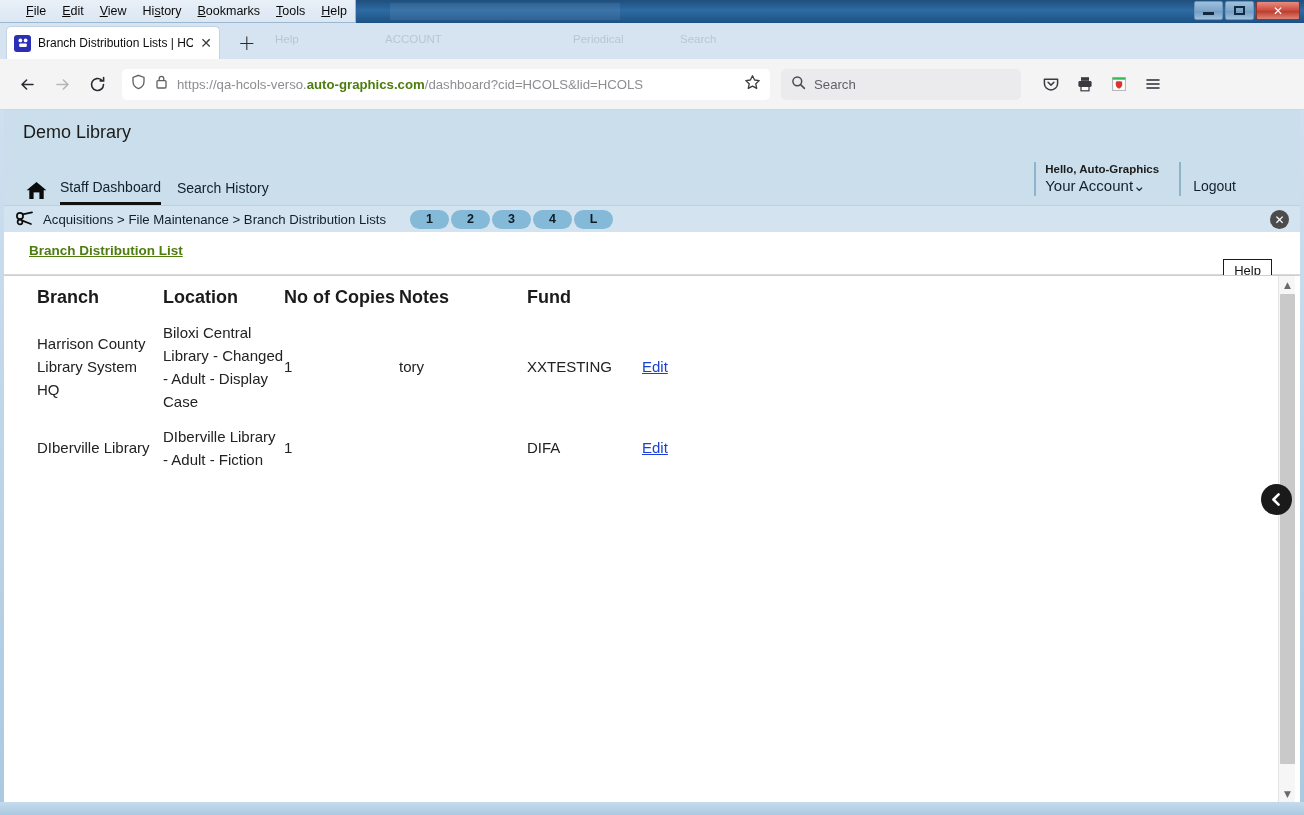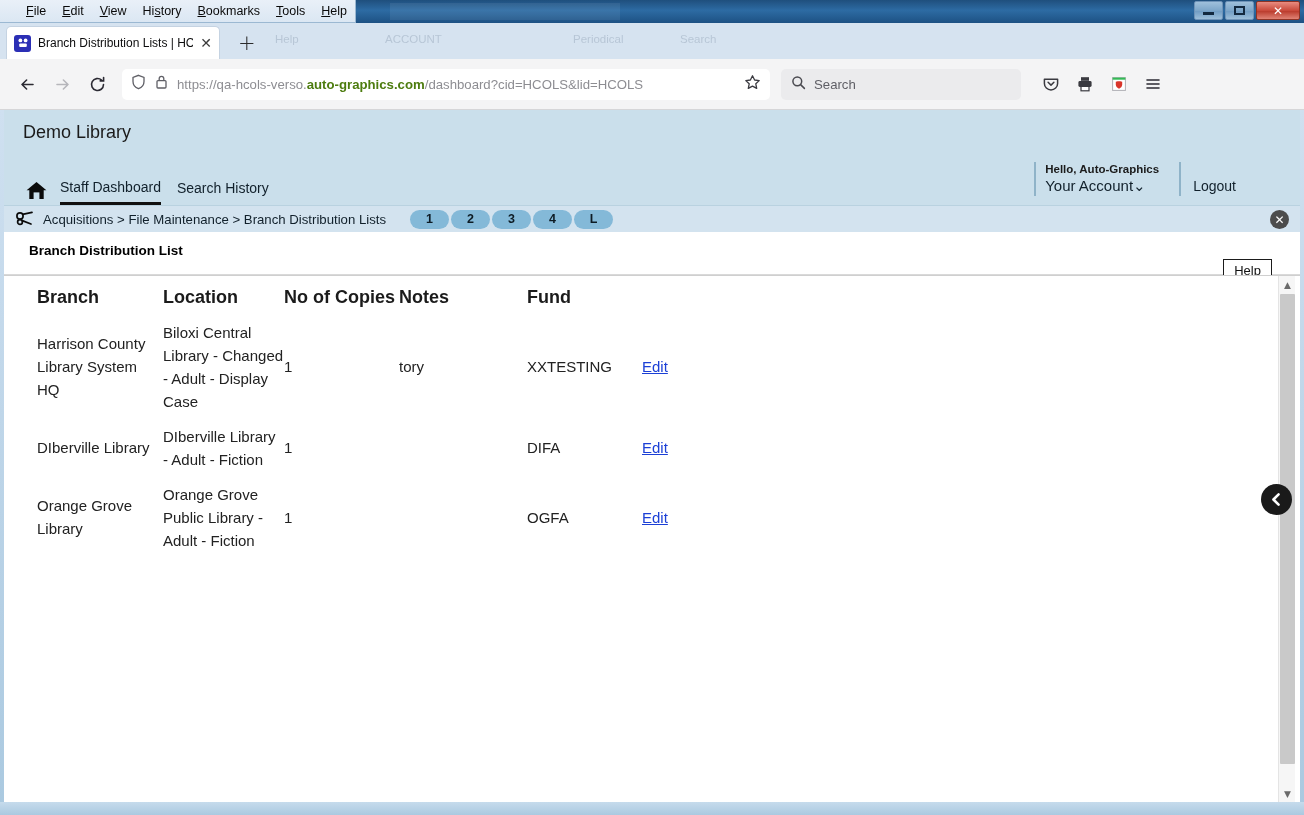--- a/index.html
+++ b/index.html
@@ -383,21 +383,22 @@
     width: 1296px;
     height: 43px;
     background: #ffffff;
     border-bottom: 1px solid #d9d9d9;
   }
   .content-title {
     position: absolute;
     left: 25px; top: 11px;
     font-size: 13.5px;
     font-weight: bold;
-    color: #000000;
+    color: #4d7c0f;
+    text-decoration: underline;
   }
   .help-btn {
     position: absolute;
     right: 28px; top: 27px;
     width: 49px; height: 23px;
     border: 1px solid #1b1b1b;
     background: #ffffff;
     font-size: 13px;
     color: #111;
     display: flex; align-items: center; justify-content: center;
@@ -829,28 +830,20 @@
               <td><span class="edit-link">Edit</span></td>
             </tr>
             <tr>
               <td>DIberville Library</td>
               <td>DIberville Library - Adult - Fiction</td>
               <td>1</td>
               <td></td>
               <td>DIFA</td>
               <td><span class="edit-link">Edit</span></td>
             </tr>
-            <tr>
-              <td>Orange Grove Library</td>
-              <td>Orange Grove Public Library - Adult - Fiction</td>
-              <td>1</td>
-              <td></td>
-              <td>OGFA</td>
-              <td><span class="edit-link">Edit</span></td>
-            </tr>
           </tbody>
         </table>
       </div>
 
       <div class="vscroll">
         <div class="vs-up">▲</div>
         <div class="vs-thumb"></div>
         <div class="vs-down">▼</div>
       </div>
 

